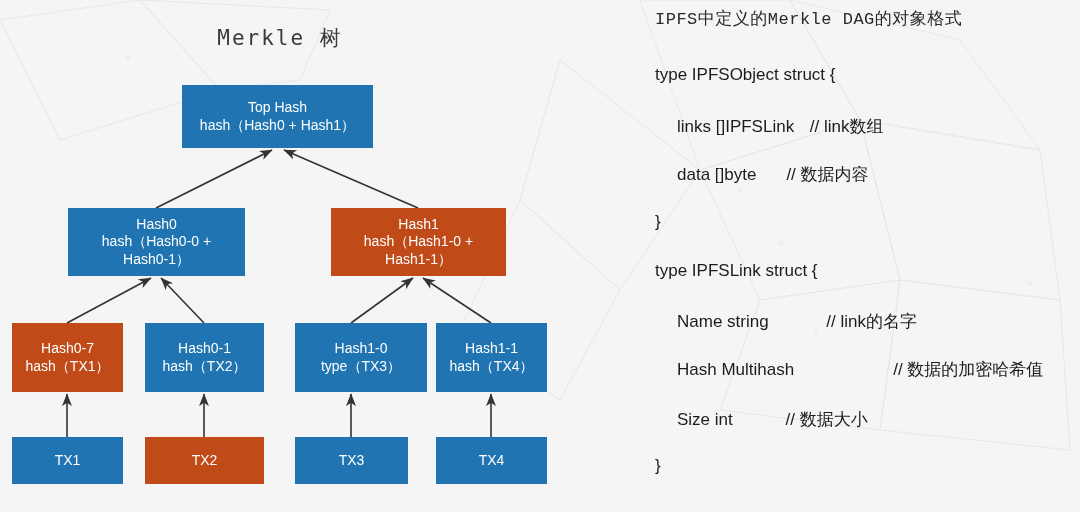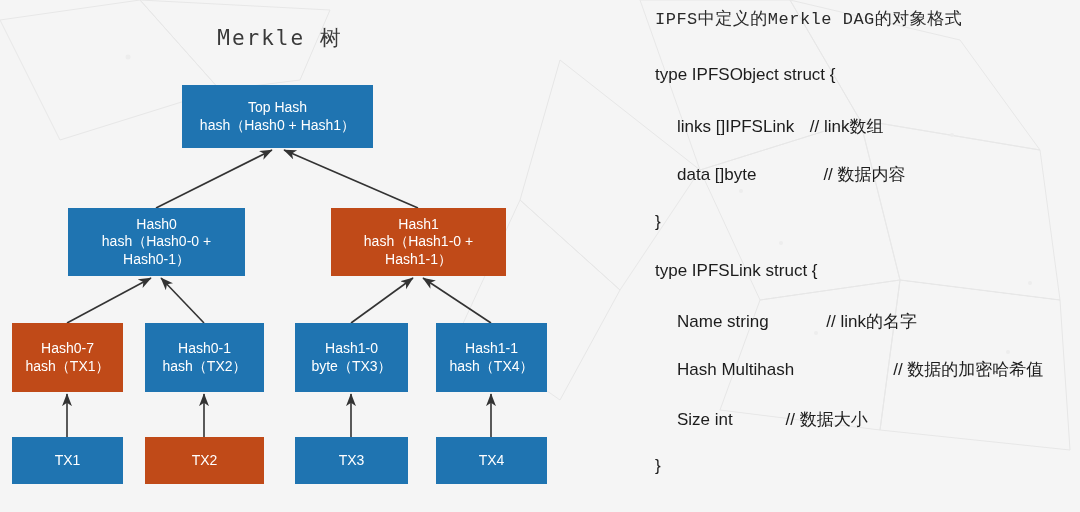--- a/index.html
+++ b/index.html
@@ -184,23 +184,23 @@
           <span class="ln">Hash1-1）</span>
         </div>
         <div class="node orange" style="left: 12px; top: 323px; width: 111px; height: 69px;">
           <span class="ln">Hash0-7</span>
           <span class="ln">hash（TX1）</span>
         </div>
         <div class="node blue" style="left: 145px; top: 323px; width: 119px; height: 69px;">
           <span class="ln">Hash0-1</span>
           <span class="ln">hash（TX2）</span>
         </div>
-        <div class="node blue" style="left: 295px; top: 323px; width: 113px; height: 69px;">
+        <div class="node blue" style="left: 295px; top: 323px; width: 132px; height: 69px;">
           <span class="ln">Hash1-0</span>
-          <span class="ln">byte（TX3）</span>
+          <span class="ln">type（TX3）</span>
         </div>
         <div class="node blue" style="left: 436px; top: 323px; width: 111px; height: 69px;">
           <span class="ln">Hash1-1</span>
           <span class="ln">hash（TX4）</span>
         </div>
         <div class="node blue" style="left: 12px; top: 437px; width: 111px; height: 47px;">
           <span class="ln">TX1</span>
         </div>
         <div class="node orange" style="left: 145px; top: 437px; width: 119px; height: 47px;">
           <span class="ln">TX2</span>
@@ -212,21 +212,21 @@
           <span class="ln">TX4</span>
         </div>
       </div>
   </div>
 
   <div id="right-panel">
     <div id="ipfs-heading">IPFS中定义的Merkle DAG的对象格式</div>
     <div id="code-lines">
         <div class="code-line" style="left: 55px; top: 65px;"><span>type IPFSObject struct {</span></div>
         <div class="code-line" style="left: 77px; top: 115px;"><span>links []IPFSLink</span><span class="cmt" style="margin-left: 15.6px;">// link数组</span></div>
-        <div class="code-line" style="left: 77px; top: 163px;"><span>data []byte</span><span class="cmt" style="margin-left: 67px;">// 数据内容</span></div>
+        <div class="code-line" style="left: 77px; top: 163px;"><span>data []byte</span><span class="cmt" style="margin-left: 30px;">// 数据内容</span></div>
         <div class="code-line" style="left: 55px; top: 212px;"><span>}</span></div>
         <div class="code-line" style="left: 55px; top: 261px;"><span>type IPFSLink struct {</span></div>
         <div class="code-line" style="left: 77px; top: 310px;"><span>Name string</span><span class="cmt" style="margin-left: 57.6px;">// link的名字</span></div>
         <div class="code-line" style="left: 77px; top: 358px;"><span>Hash Multihash</span><span class="cmt" style="margin-left: 99px;">// 数据的加密哈希值</span></div>
         <div class="code-line" style="left: 77px; top: 408px;"><span>Size int</span><span class="cmt" style="margin-left: 52.8px;">// 数据大小</span></div>
         <div class="code-line" style="left: 55px; top: 456px;"><span>}</span></div>
       </div>
   </div>
 
 

